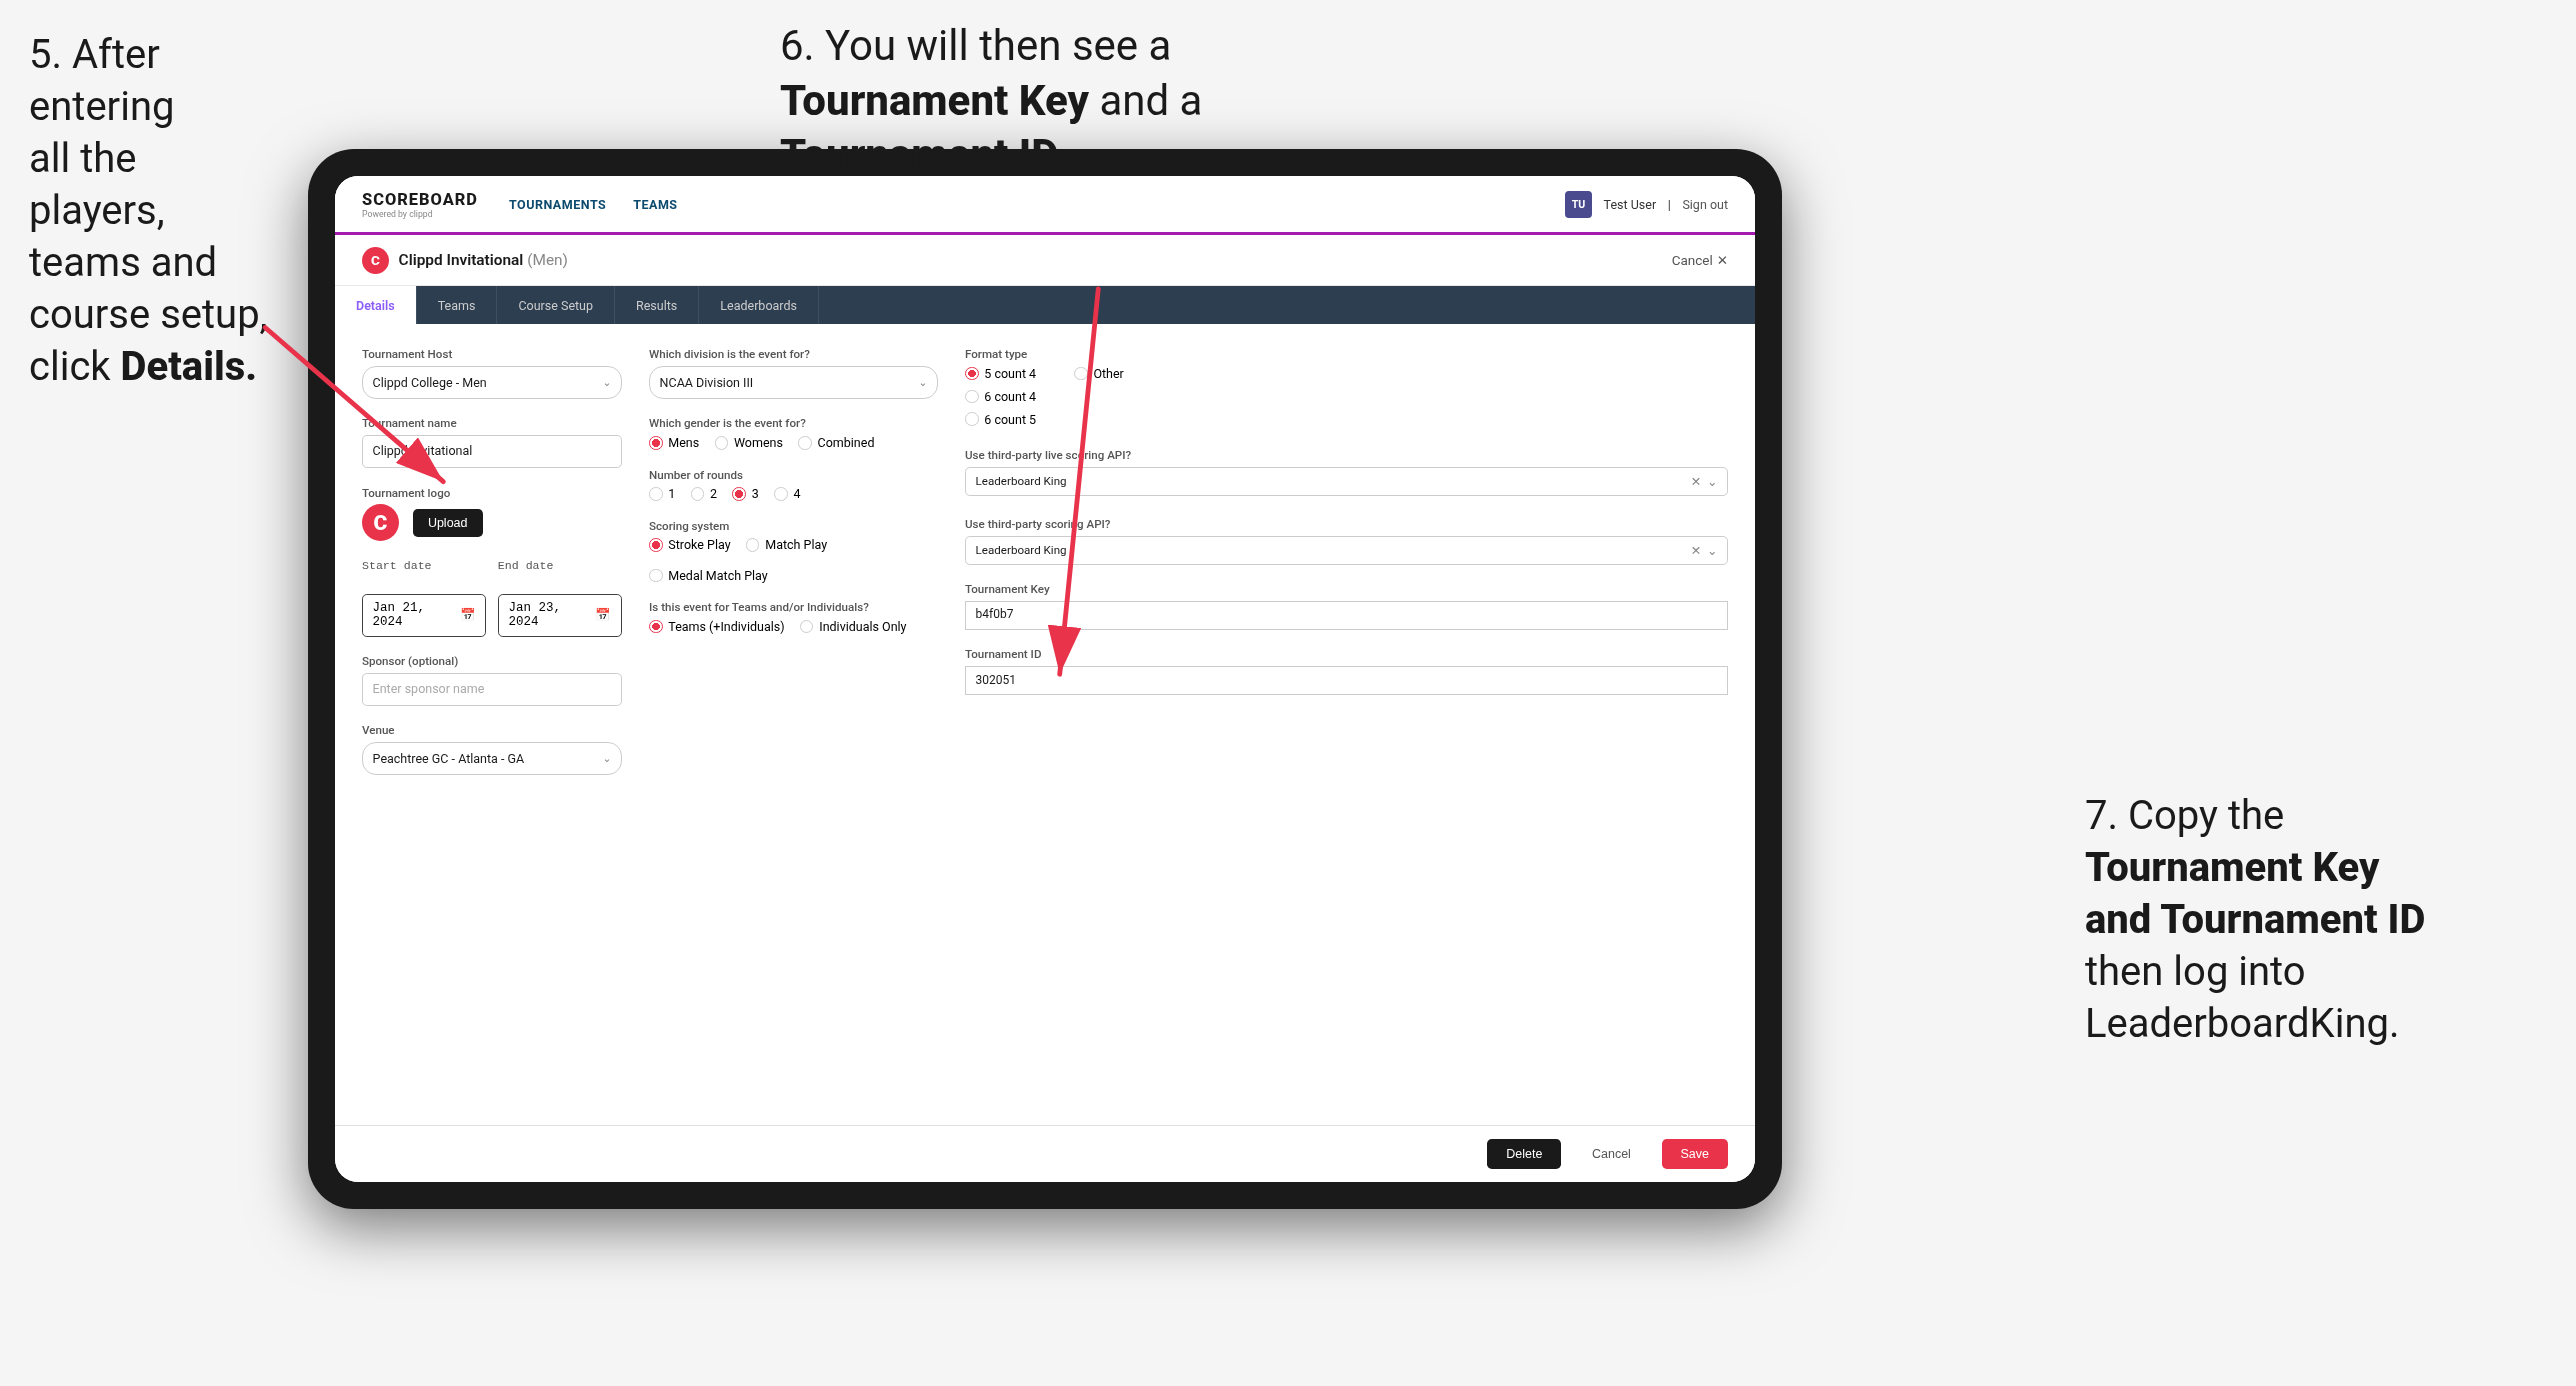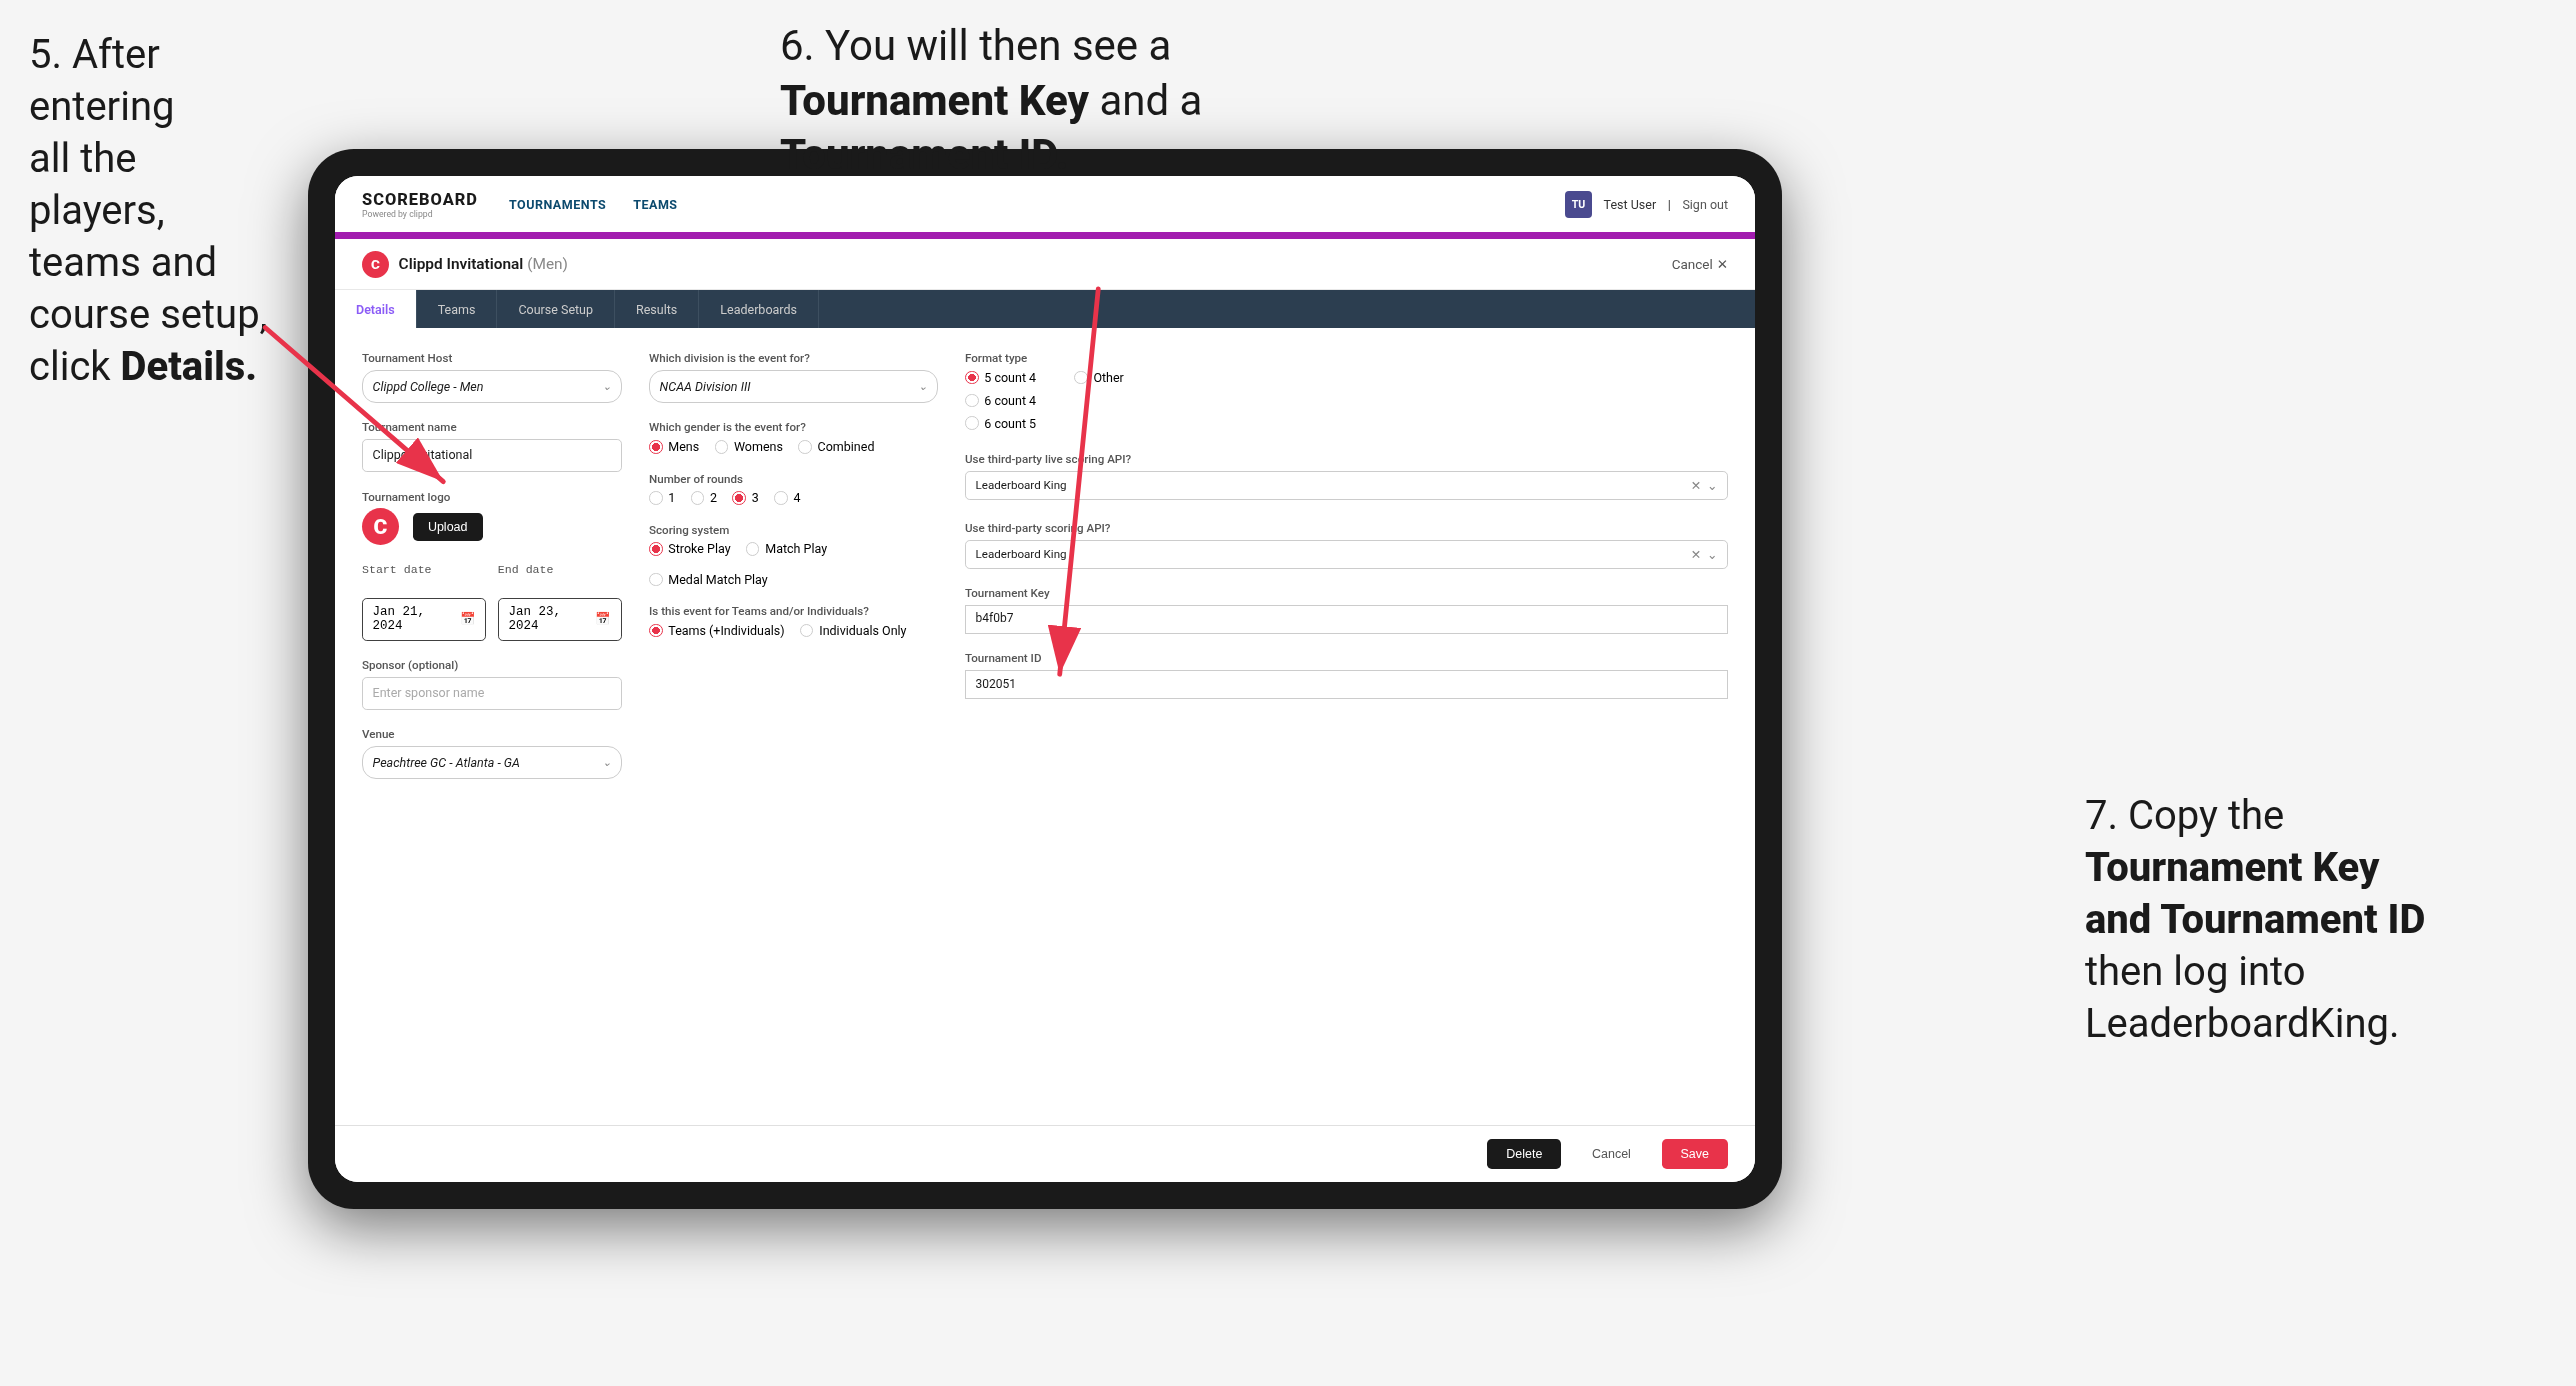--- a/index.html
+++ b/index.html
@@ -74,21 +74,21 @@
       background: #fff;
       border-radius: 23px;
       overflow: hidden;
       display: flex;
       flex-direction: column;
     }
 
     
     .top-nav {
       background: #fff;
-      border-bottom: 7px solid #a21caf;
+      border-bottom: 3px solid #a21caf;
       padding: 13.5px 27px;
       display: flex;
       align-items: center;
       gap: 31px;
       flex-shrink: 0;
     }
 
     .brand {
       display: flex;
       flex-direction: column;
@@ -253,21 +253,20 @@
       border: 1px solid #ccc;
       border-radius: 14px;
       padding: 6.7px 9.6px;
       font-size: 12.5px;
       color: #1a1a1a;
       background: #fff;
       display: flex;
       align-items: center;
       justify-content: space-between;
       min-height: 33px;
-      font-style: italic;
     }
 
     .field-input .chevron {
       color: #888;
       font-size: 10.6px;
     }
 
     .field-input-plain {
       border: 1px solid #ccc;
       border-radius: 4.8px;

